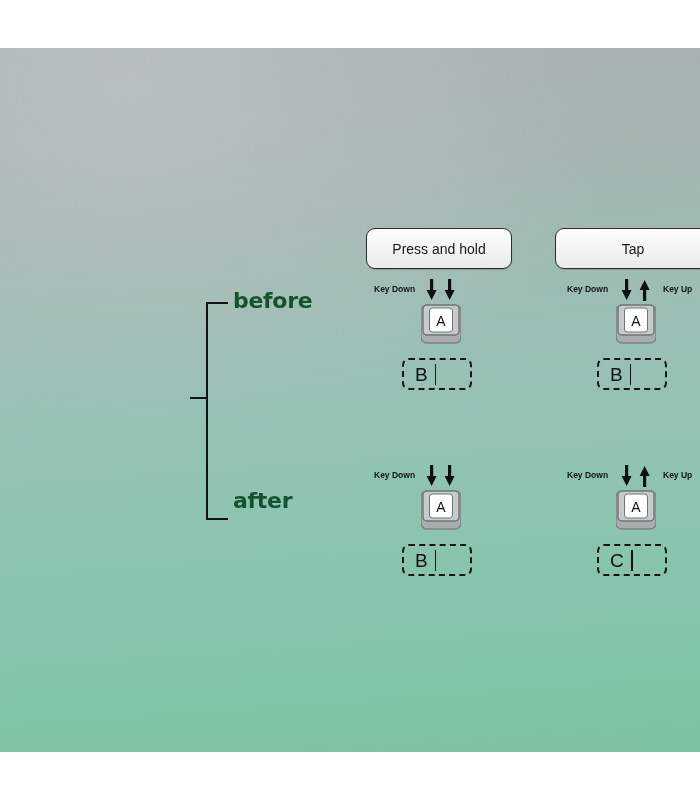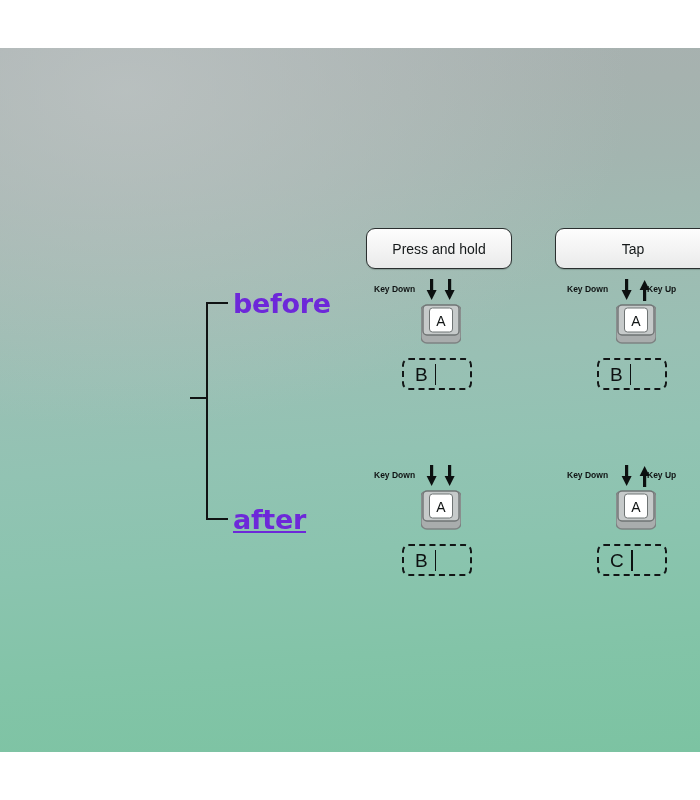--- a/index.html
+++ b/index.html
@@ -88,29 +88,29 @@
     width: 22px;
     height: 2px;
     background: #101313;
   }
   .tree-arm.top { top: 22px; }
   .tree-arm.bottom { top: 238px; }
 
   .branch-label {
     position: absolute;
     left: 233px;
-    font-size: 27px;
+    font-size: 22px;
     font-weight: 700;
     letter-spacing: -0.3px;
-    color: #6d28d9;
+    color: #14532d;
     white-space: nowrap;
     font-family: "DejaVu Sans", sans-serif;
   }
   .branch-label.before { top: 8px; }
-  .branch-label.after  { top: 224px; text-decoration: underline; }
+  .branch-label.after  { top: 208px; }
 
   
   .panel {
     position: absolute;
     width: 160px;
   }
   .panel.c0 { left: 358px; }
   .panel.c1 { left: 553px; }
   .panel.r0 { top: 228px; }
   .panel.r1 { top: 455px; }
@@ -141,21 +141,21 @@
   .signal-caption {
     position: absolute;
     top: 5px;
     font-size: 8.5px;
     font-weight: 700;
     color: #101414;
     white-space: nowrap;
   }
   .signal-caption.left  { left: 16px; }
   .signal-caption.left.narrow { left: 14px; }
-  .signal-caption.right { left: 94px; }
+  .signal-caption.right { left: 110px; }
 
   .arrows {
     position: absolute;
     top: 0;
     left: 67px;
     width: 36px;
     height: 22px;
   }
   .arrows.pair-down  { left: 67px; }
   .arrows svg { display: block; }

